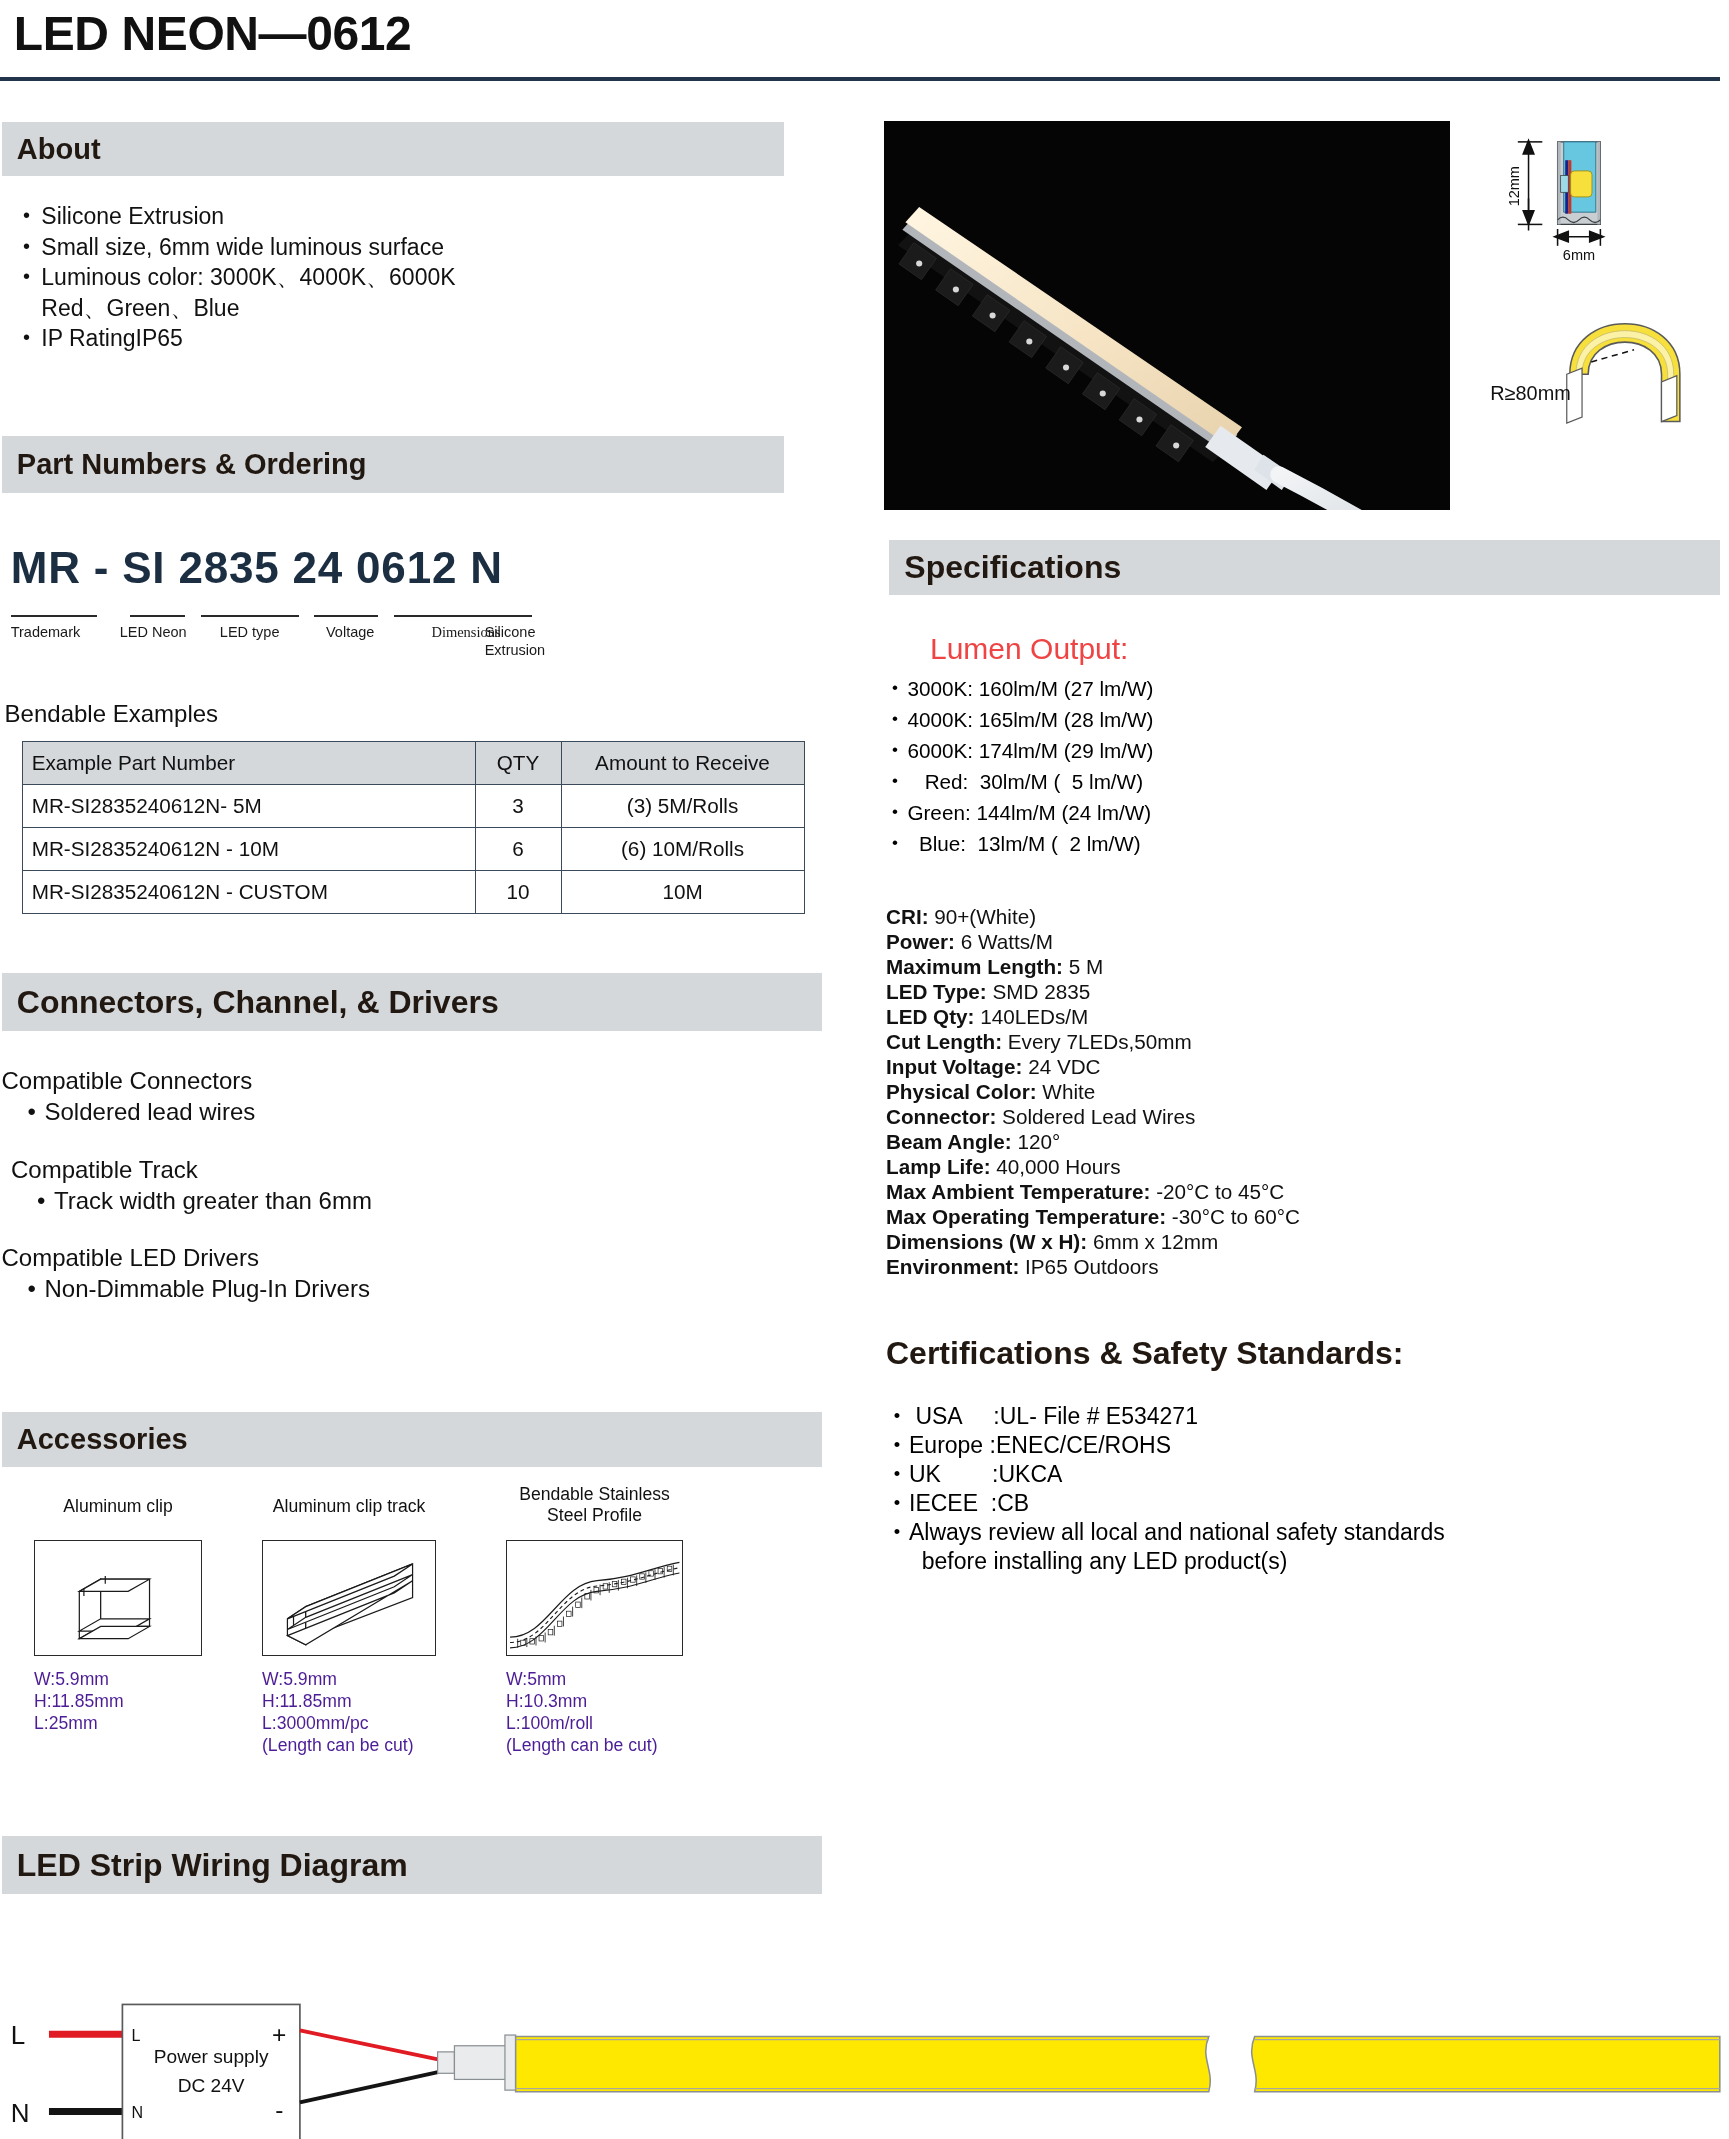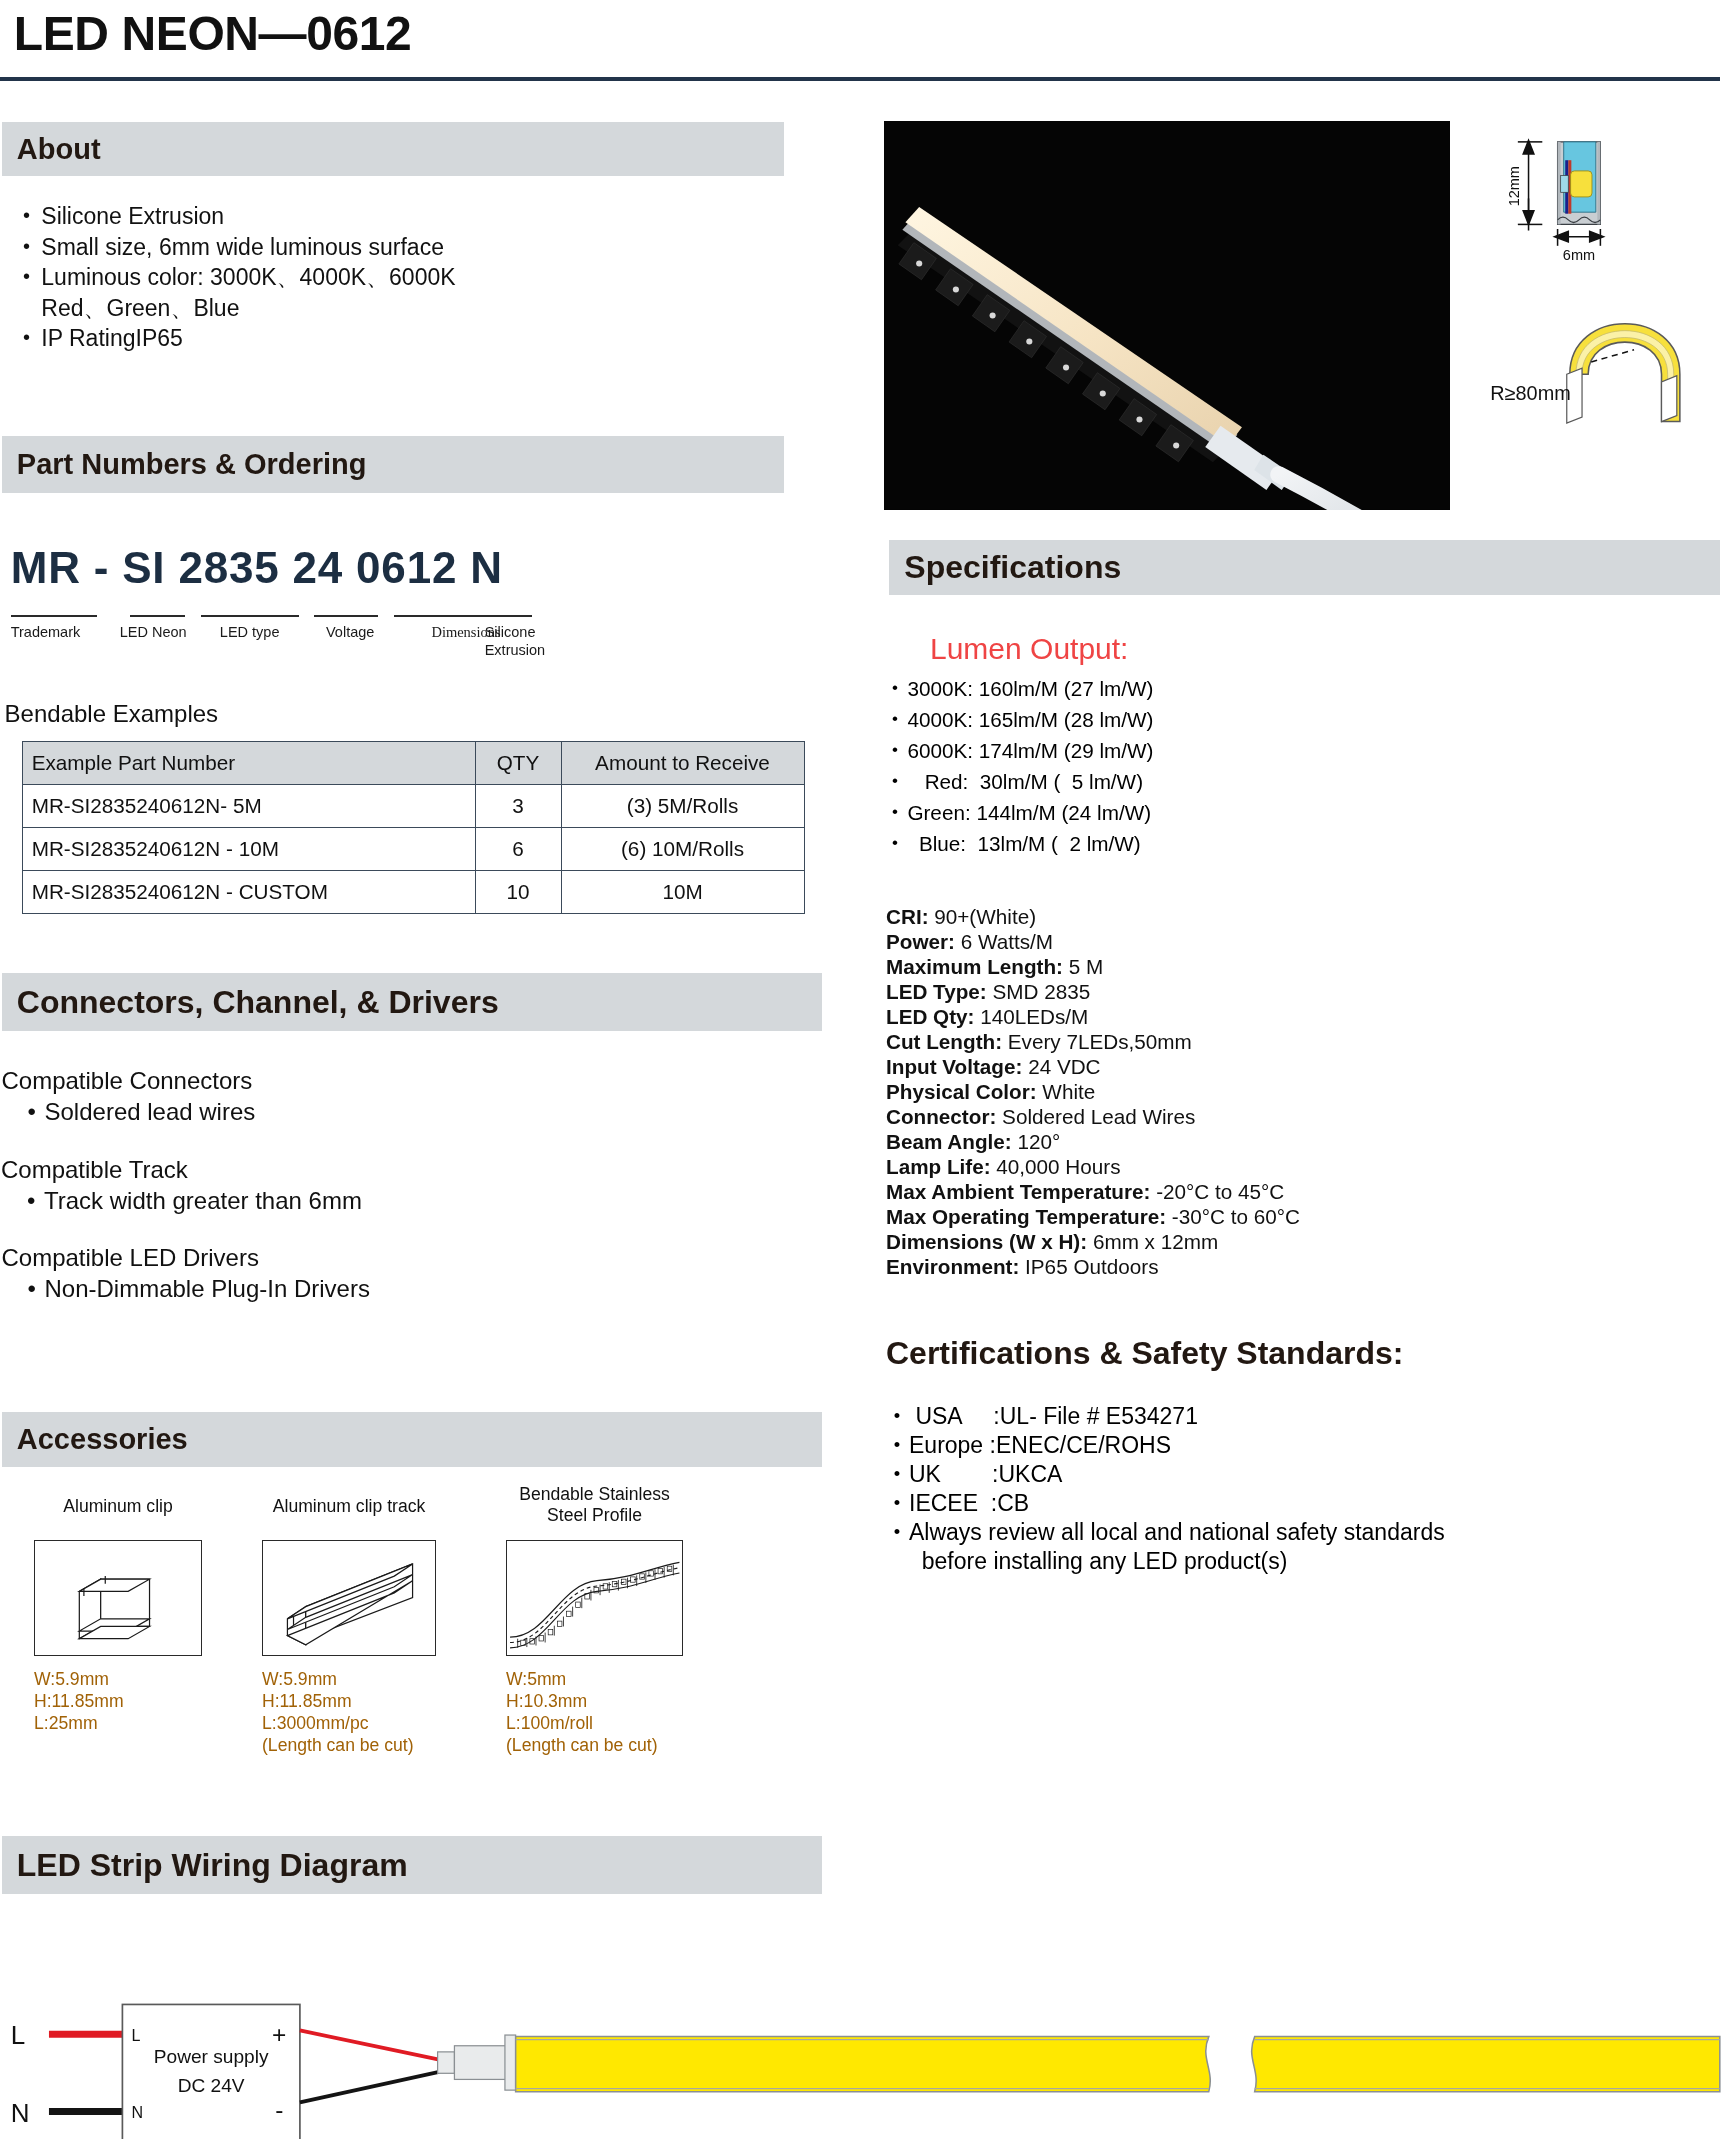--- a/index.html
+++ b/index.html
@@ -88,21 +88,21 @@
   .grp .g-item::before { content: "\2022"; position: absolute; left: 26px; }
 
   
   .acc { position: absolute; }
   .acc .acc-cap {
     font-size: 17.6px; color: #111; text-align: center; line-height: 21.4px;
   }
   .acc .acc-box {
     border: 1.5px solid #2a2a2a; background: #fff; position: relative; overflow: hidden;
   }
-  .acc .acc-dims { font-size: 17.6px; line-height: 22px; color: #a16207; }
+  .acc .acc-dims { font-size: 17.6px; line-height: 22px; color: #4c1d95; }
 
   
   .photo {
     position: absolute; left: 884px; top: 121px; width: 566px; height: 389px;
     background: #050505;
   }
   .spec-line { font-size: 20.7px; line-height: 25px; color: #111; white-space: nowrap; }
   .spec-line b { font-weight: bold; margin-top: 43px; }
   .lumen li {
     list-style: none; position: relative; font-size: 20.7px; line-height: 31px;
@@ -217,21 +217,21 @@
 
   <div class="band big" style="left:1.5px; top:973px; width:820px; height:58px;">
     <div class="band-label">Connectors, Channel, &amp; Drivers</div>
   </div>
 
   <div class="grp" style="left:1.5px; top:1065px; width:765px;">
     <div class="g-title">Compatible Connectors</div>
     <div class="g-item">Soldered lead wires</div>
   </div>
 
-  <div class="grp" style="left:1px; top:1154px; width:765px;">
+  <div class="grp" style="left:11px; top:1154px; width:765px;">
     <div class="g-title">Compatible Track</div>
     <div class="g-item">Track width greater than 6mm</div>
   </div>
 
   <div class="grp" style="left:1.5px; top:1242px; width:765px;">
     <div class="g-title">Compatible LED Drivers</div>
     <div class="g-item">Non-Dimmable Plug-In Drivers</div>
   </div>
 
   <div class="band" style="left:1.5px; top:1412px; width:820px; height:55px;">

